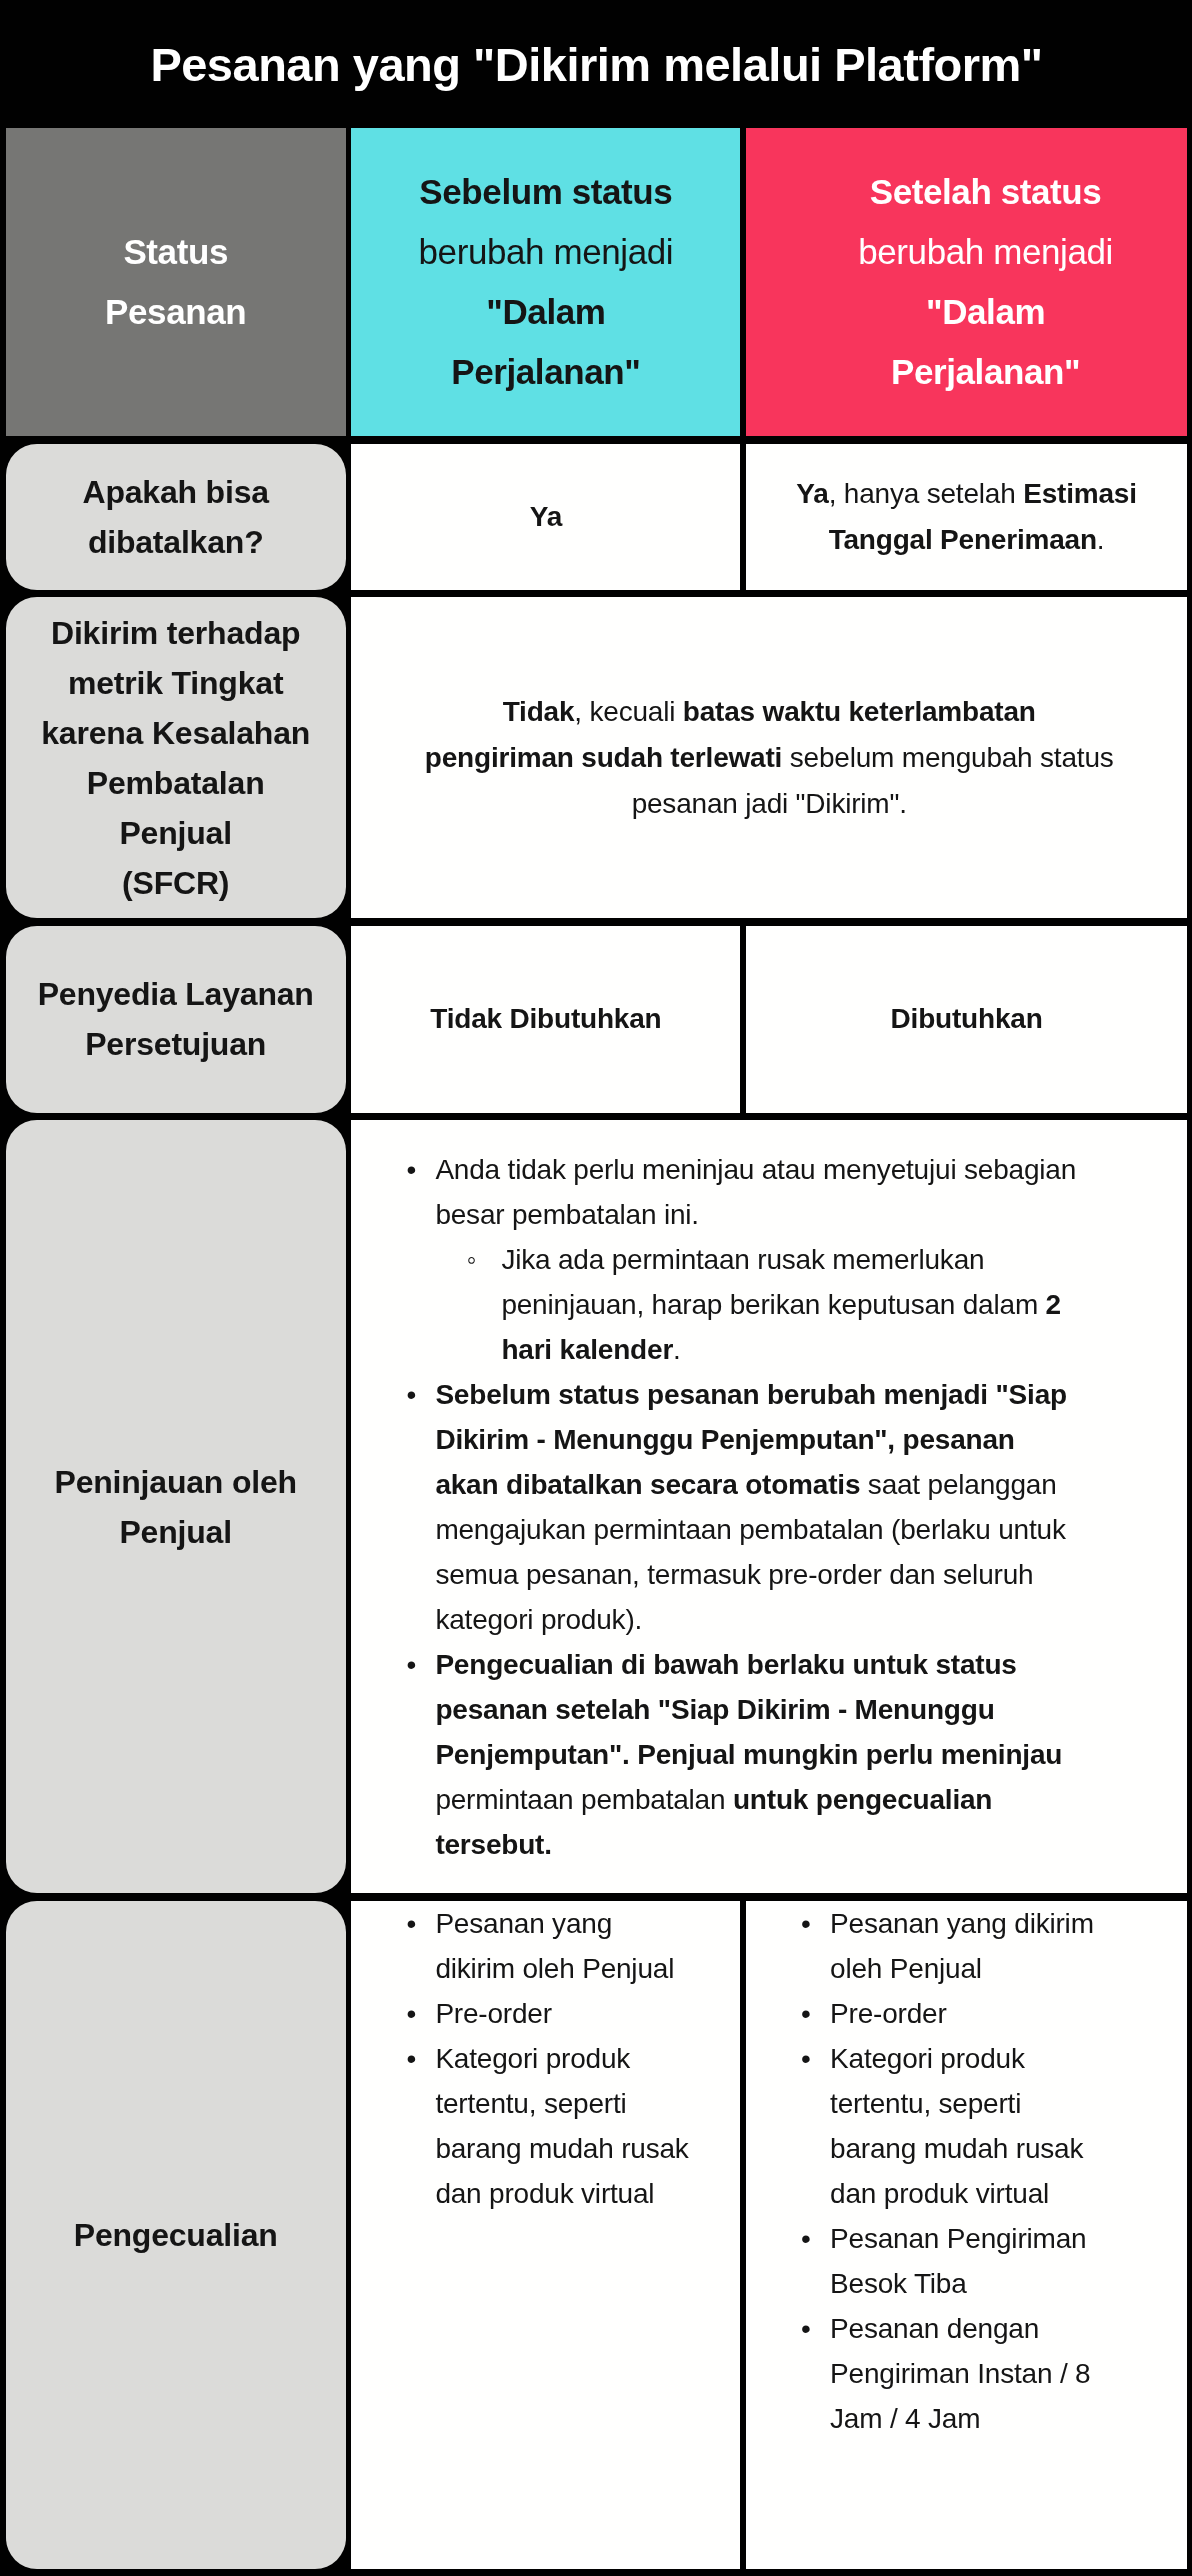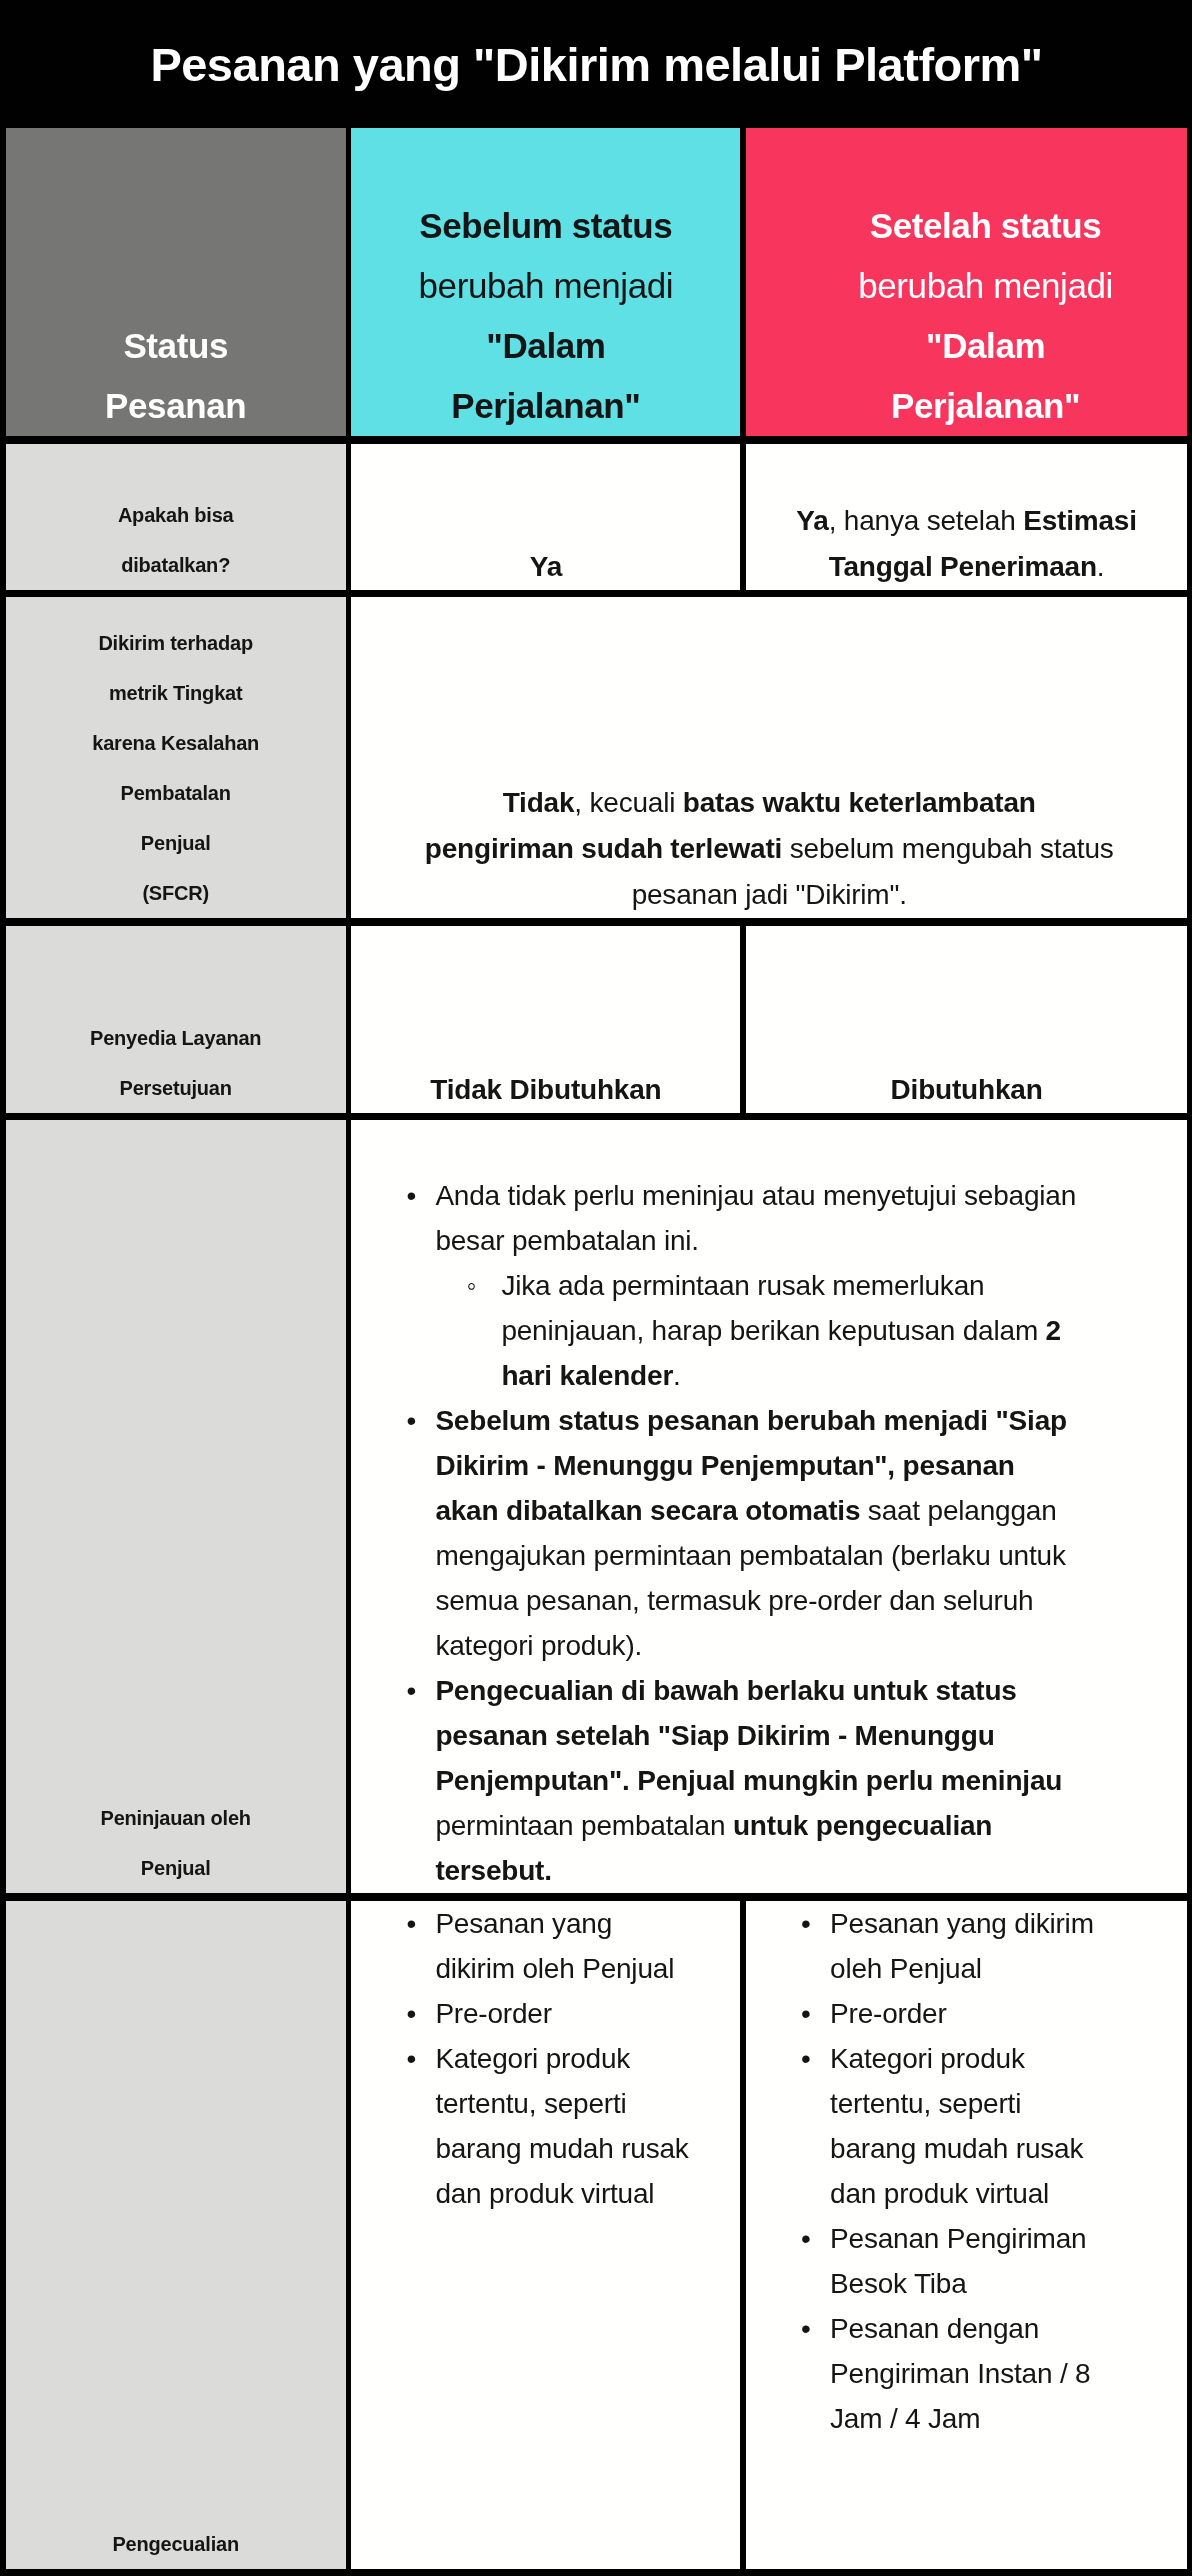--- a/index.html
+++ b/index.html
@@ -26,28 +26,28 @@
     text-align:center;white-space:nowrap;
   }
   .info-table{
     display:grid;
     grid-template-columns:340px 389px 441px;
     grid-template-rows:308px 146px 321px 187px 773px 668px;
     column-gap:5.7px;row-gap:7.6px;
     padding:0 5.7px 7.6px 5.7px;
     background:var(--background);
   }
-  .cell{display:flex;align-items:flex-end;justify-content:center;overflow:hidden;}
+  .cell{display:flex;align-items:center;justify-content:center;overflow:hidden;}
   .cell .content{width:100%;text-align:center;}
   .head{font-size:35px;letter-spacing:-0.4px;}
   .head .line{line-height:60px;}
   .head-status{background:var(--header-gray);color:var(--text-light);}
   .head-before{background:var(--header-cyan);color:var(--text-dark);}
   .head-after{background:var(--header-pink);color:var(--text-light);padding-left:38px;}
-  .label-cell{background:var(--label-gray);font-weight:700;font-size:20px;letter-spacing:-0.2px;}
+  .label-cell{background:var(--label-gray);font-weight:700;font-size:32px;letter-spacing:-0.2px;border-radius:31px;}
   .label-cell .line{line-height:50px;}
   .value-cell{background:var(--cell-white);font-size:28px;letter-spacing:-0.2px;}
   .value-cell .line{line-height:46px;}
   .span2{grid-column:2 / 4;}
   .b{font-weight:700;}
   ul.bullets{list-style:none;margin:0;padding:0;width:100%;text-align:left;}
   ul.bullets li{position:relative;padding-left:84px;line-height:45px;}
   ul.bullets li.lvl2{padding-left:150px;}
   ul.bullets li.lvl1::before{content:"\2022";position:absolute;left:55px;top:0;}
   ul.bullets li.lvl2::before{content:"\25E6";position:absolute;left:115px;top:0;}

